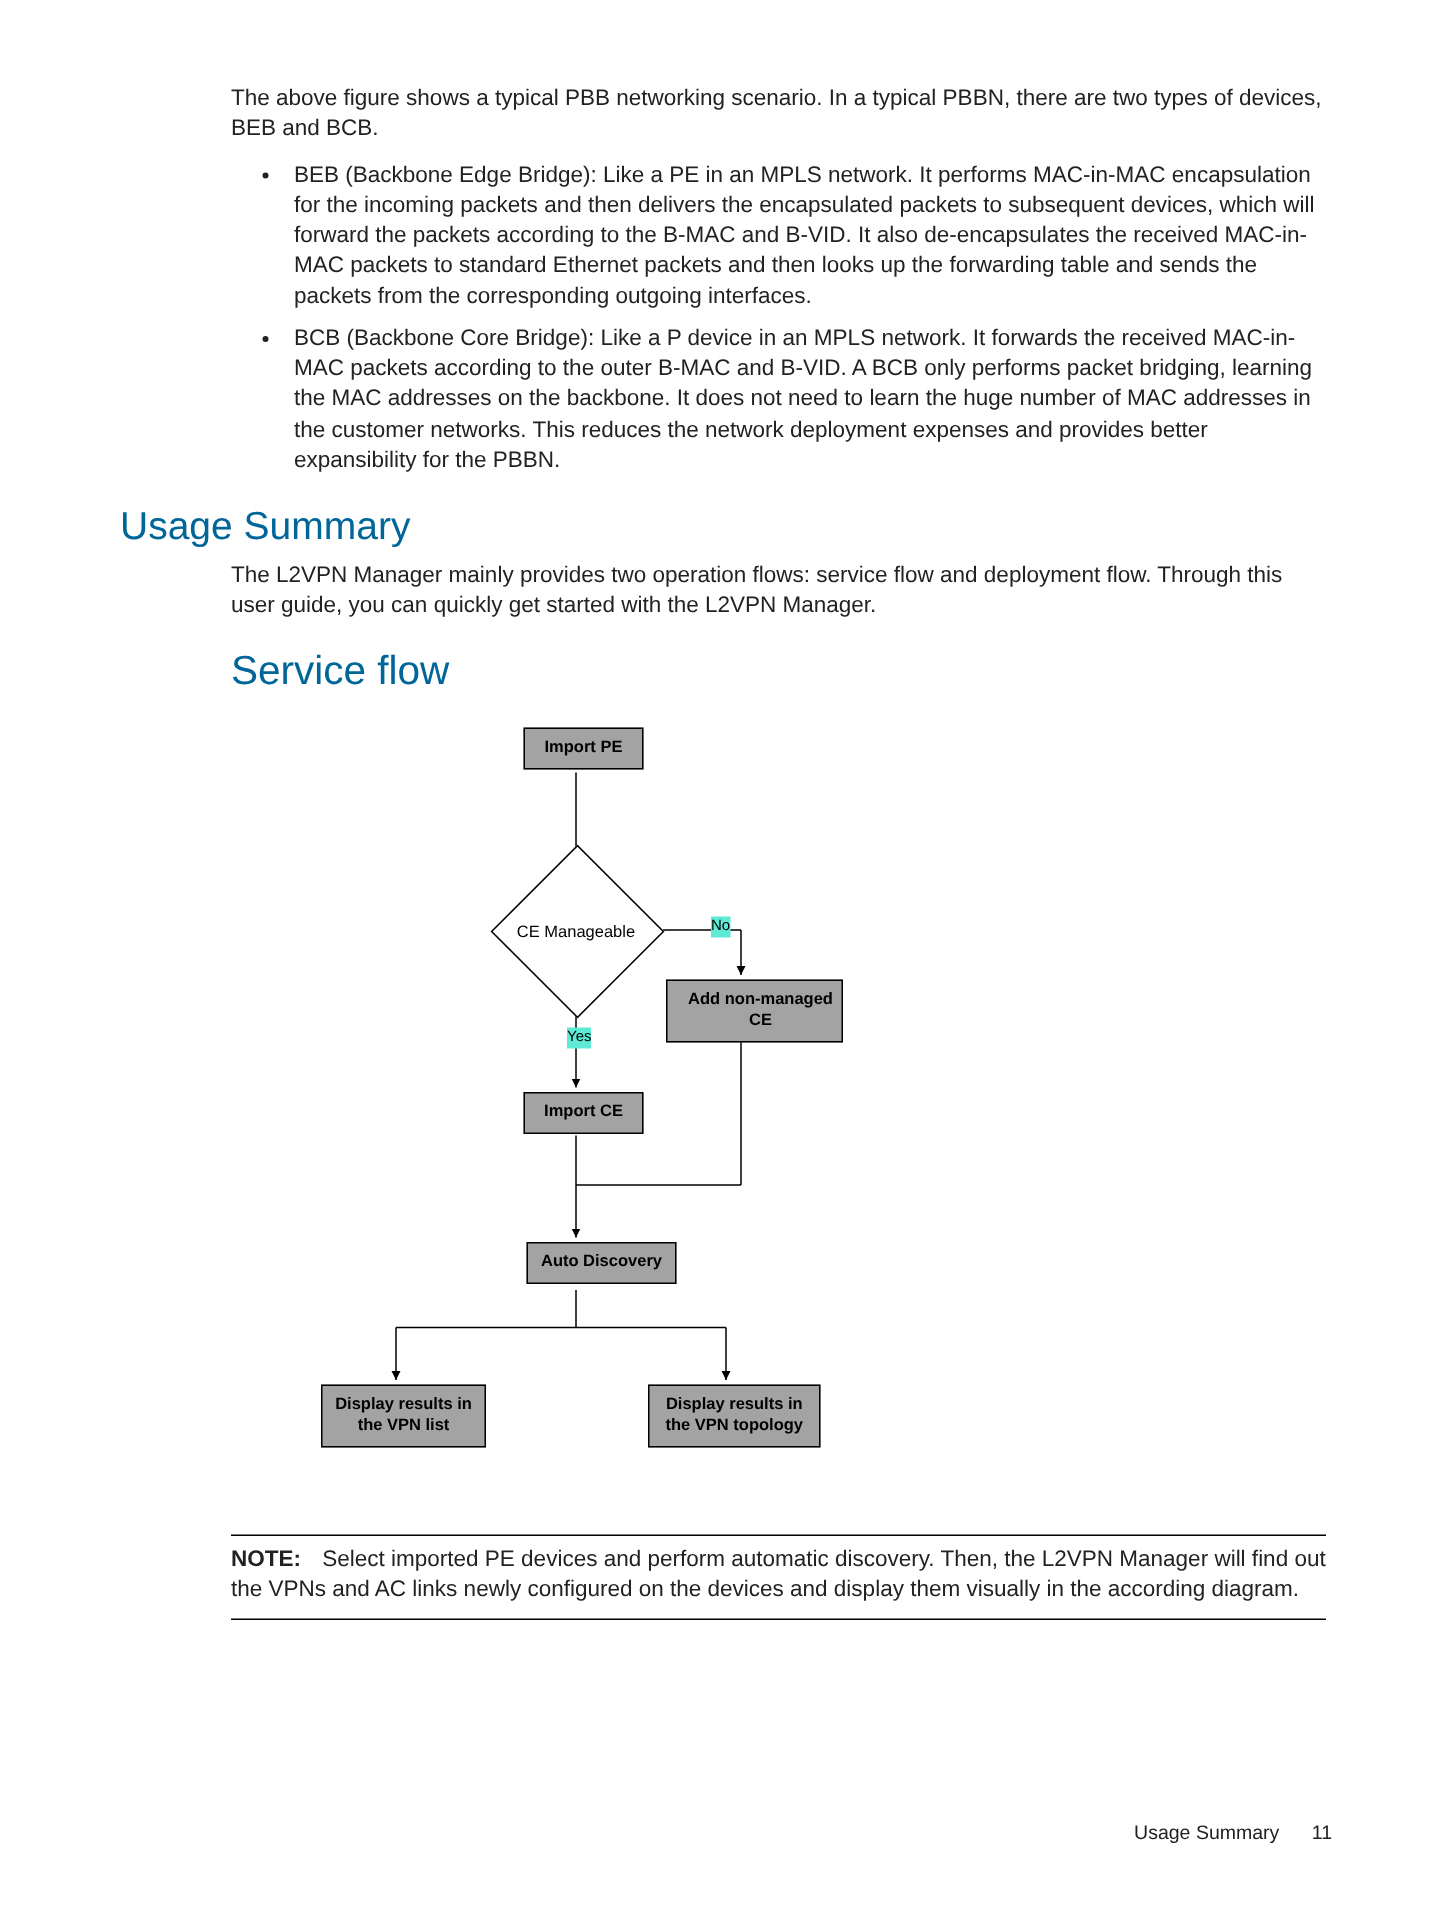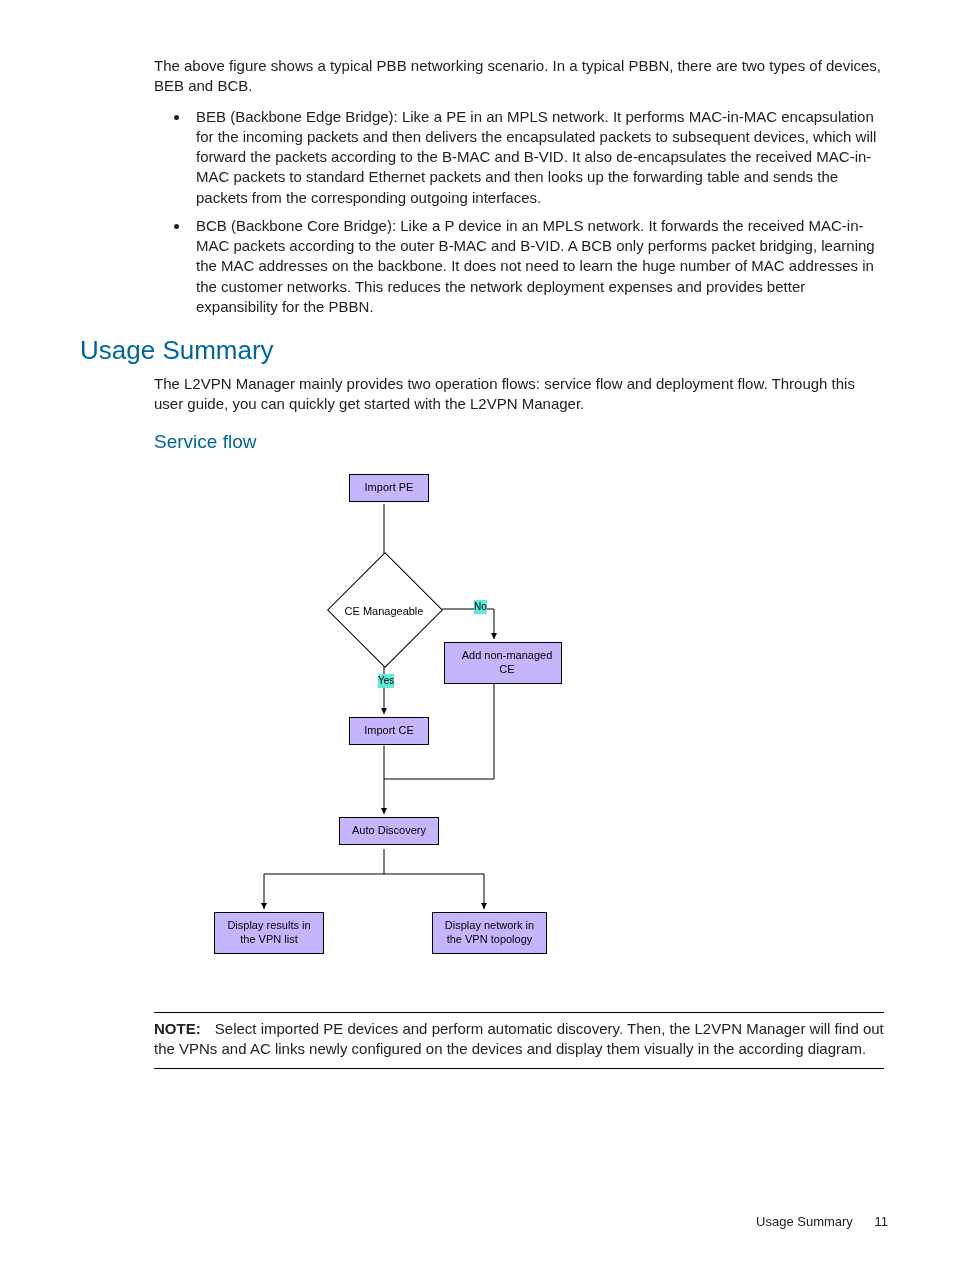--- a/index.html
+++ b/index.html
@@ -30,37 +30,38 @@
     font-size: 26px;
     margin: 16px 0 6px 0;
   }
   .body-para {
     margin-left: 74px;
     margin-bottom: 14px;
   }
   h2.subaccent {
     color: #006699;
     font-weight: 400;
-    font-size: 19px;
+    font-size: 27px;
     margin: 6px 0 10px 74px;
   }
   
   .flow-wrap {
     margin-left: 74px;
     width: 420px;
     position: relative;
     font-size: 11px;
     color: #000;
   }
   .fc-box {
     border: 1px solid #000;
-    background: #c4b5fd;
+    background: #a3a3a3;
     padding: 6px 4px;
     text-align: center;
     line-height: 1.25;
+    font-weight: bold;
   }
   .fc-diamond {
     width: 80px; height: 80px;
     transform: rotate(45deg);
     border: 1px solid #000;
     background: #fff;
     margin: 0 auto;
     position: relative;
   }
   .fc-diamond span {
@@ -157,25 +158,25 @@
       <span>CE Manageable</span>
     </div>
 
     <div class="lbl" style="left:320px; top:136px;">No</div>
     <div class="lbl" style="left:224px; top:210px;text-align:right;">Yes</div>
 
     <div class="fc-box" style="position:absolute; left:290px; top:178px; width:100px;padding-left:12px;">Add non-managed CE</div>
 
     <div class="fc-box" style="position:absolute; left:195px; top:253px; width:70px;">Import CE</div>
 
-    <div class="fc-box" style="position:absolute; left:185px; top:353px; width:90px;">Auto Discovery</div>
+    <div class="fc-box" style="position:absolute; left:197px; top:353px; width:90px;">Auto Discovery</div>
 
     <div class="fc-box" style="position:absolute; left:60px; top:448px; width:100px;">Display results in the VPN list</div>
 
-    <div class="fc-box" style="position:absolute; left:278px; top:448px; width:105px;">Display network in the VPN topology</div>
+    <div class="fc-box" style="position:absolute; left:278px; top:448px; width:105px;">Display results in the VPN topology</div>
   </div>
 </div>
 
 <div class="note-block">
   <span class="note-label">NOTE:</span>
   <span>Select imported PE devices and perform automatic discovery. Then, the L2VPN Manager will find out the VPNs and AC links newly configured on the devices and display them visually in the according diagram.</span>
 </div>
 
 <div class="footer">
   <span>Usage Summary</span>

